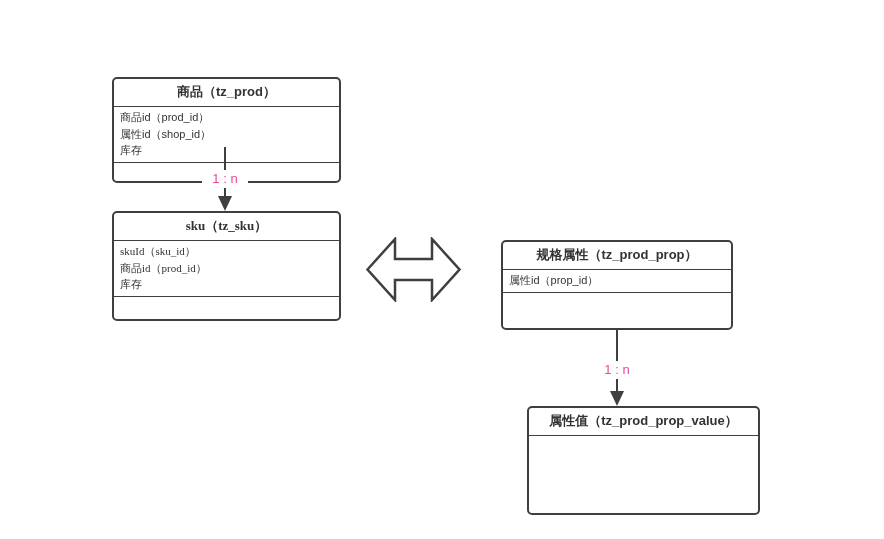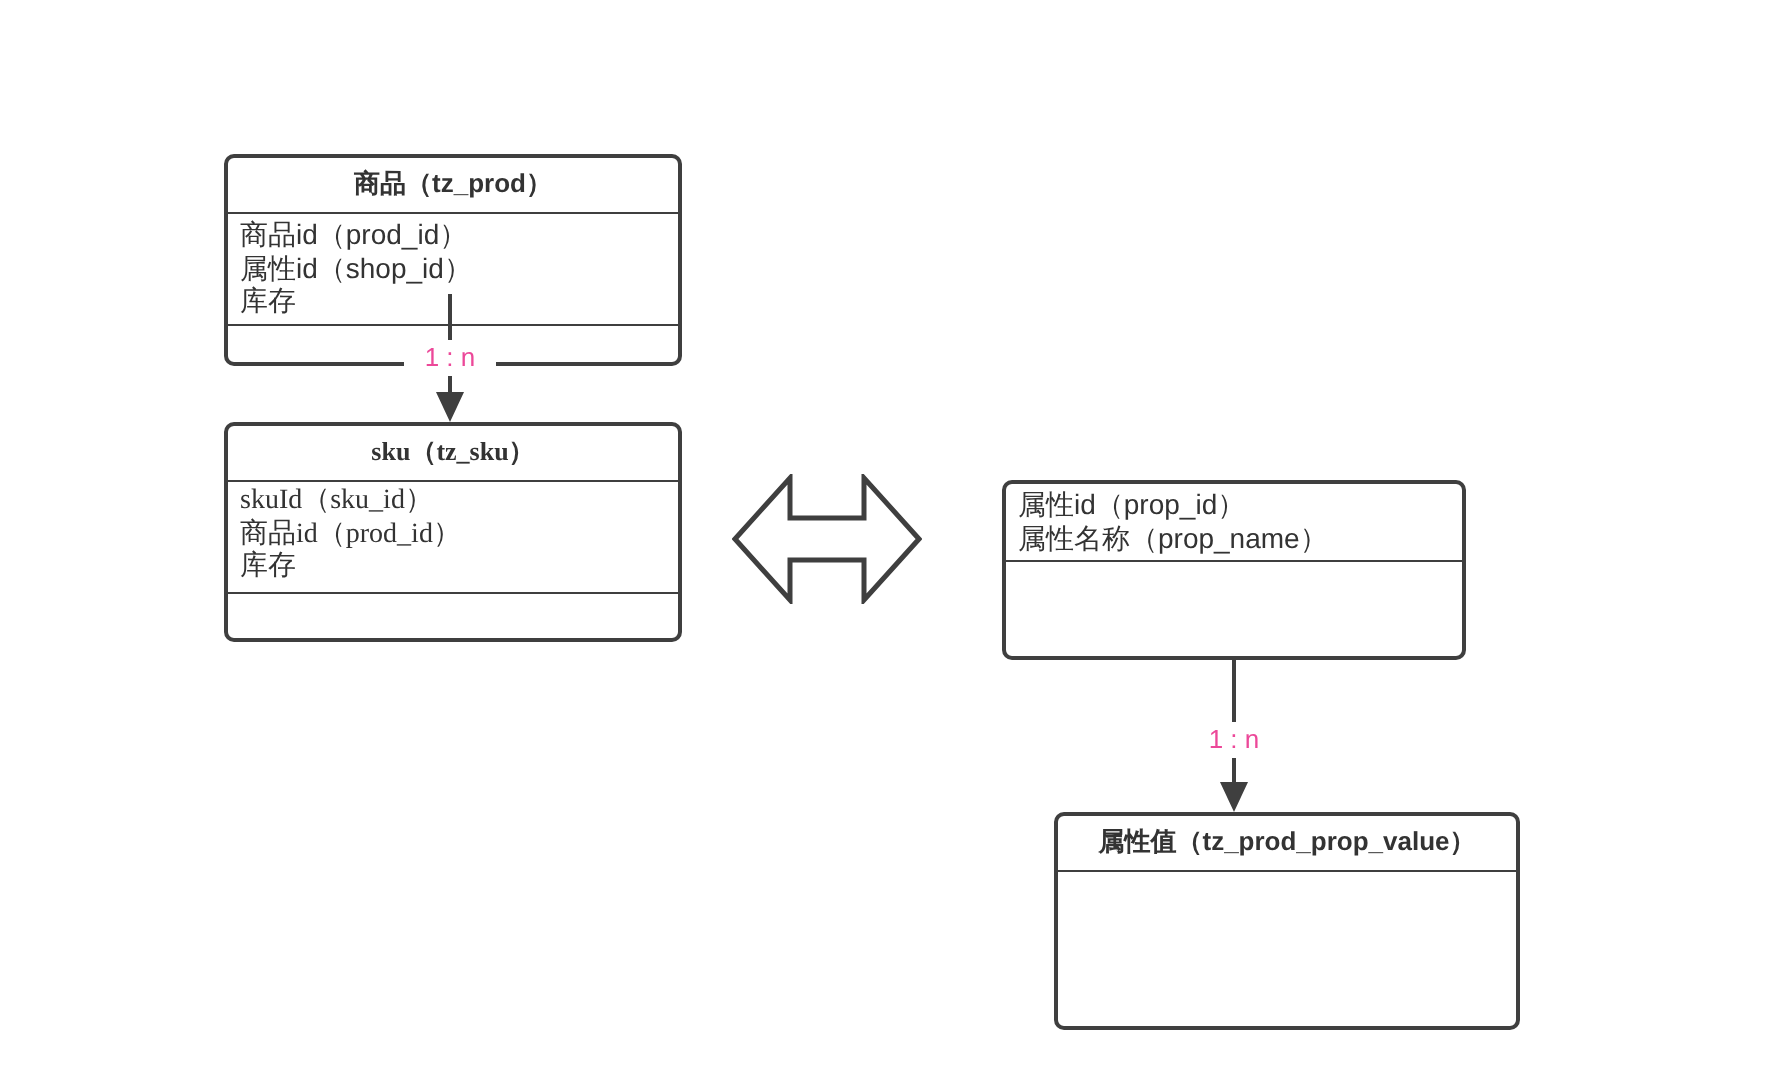--- a/index.html
+++ b/index.html
@@ -34,21 +34,21 @@
     font-size: 13px;
     border-bottom: 1.5px solid #3f3f3f;
     white-space: nowrap;
   }
   .entity .fields {
     box-sizing: border-box;
     border-bottom: 1.5px solid #3f3f3f;
     padding: 2px 6px 3px 6px;
   }
   .entity .field {
-    font-size: 14px;
+    font-size: 11px;
     line-height: 16.5px;
     white-space: nowrap;
   }
   .entity .footer { flex: 1; }
 
   #entity-prod        { left: 112px; top: 41px;  width: 229px; height: 106px; margin-top: 36px; }
   #entity-sku         { left: 112px; top: 211px; width: 229px; height: 110px; font-family: Liberation Serif, serif; }
   #entity-prop        { left: 501px; top: 240px; width: 232px; height: 90px;  }
   #entity-prop-value  { left: 527px; top: 406px; width: 233px; height: 109px; }
 
@@ -112,23 +112,23 @@
       <div class="field">库存</div>
     </div>
     <div class="footer"></div>
   </div>
 
   <svg id="double-arrow" width="95" height="65" viewBox="0 0 95 65">
     <polygon points="1.5,32.5 29,2 29,22 66,22 66,2 93.5,32.5 66,63 66,43 29,43 29,63" fill="#ffffff" stroke="#3f3f3f" stroke-width="2.5" stroke-linejoin="miter"></polygon>
   </svg>
 
   <div class="entity" id="entity-prop">
+    <div class="title">规格属性（tz_prod_prop）</div>
     <div class="fields">
       <div class="field">属性id（prop_id）</div>
-      <div class="field">属性名称（prop_name）</div>
     </div>
     <div class="footer"></div>
   </div>
 
   <div class="v-line" id="line-2"></div>
   <div class="arrow-down" id="head-2"></div>
   <div class="rel-label" id="label-2">1 : n</div>
 
   <div class="entity" id="entity-prop-value">
     <div class="title">属性值（tz_prod_prop_value）</div>

